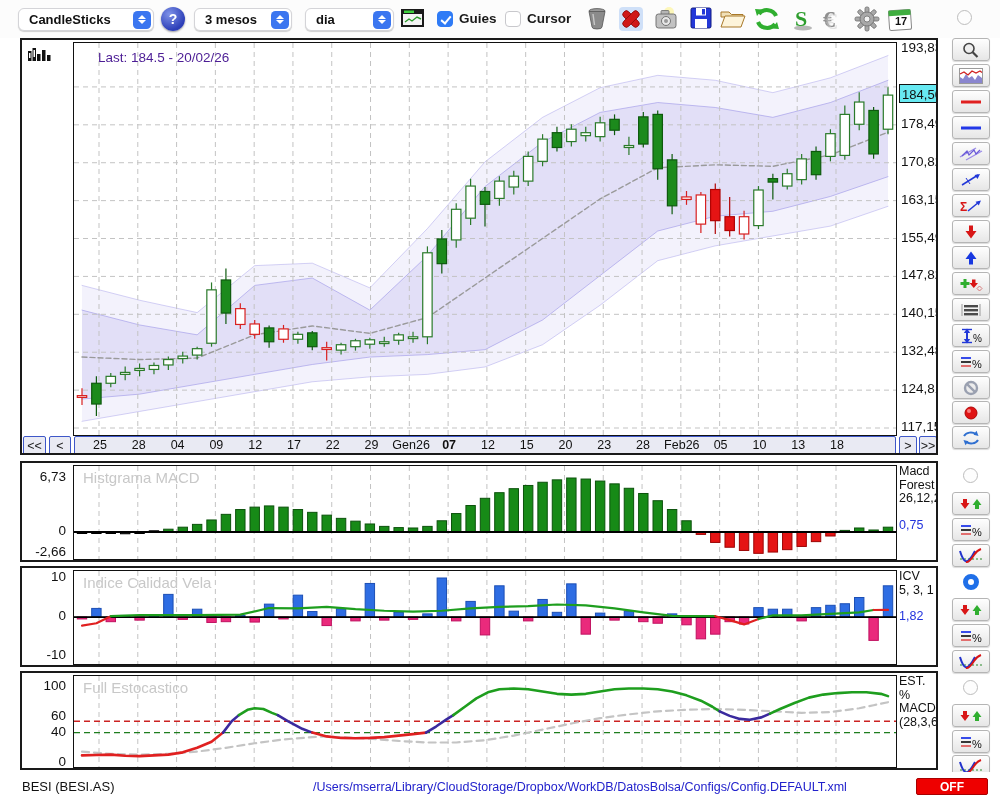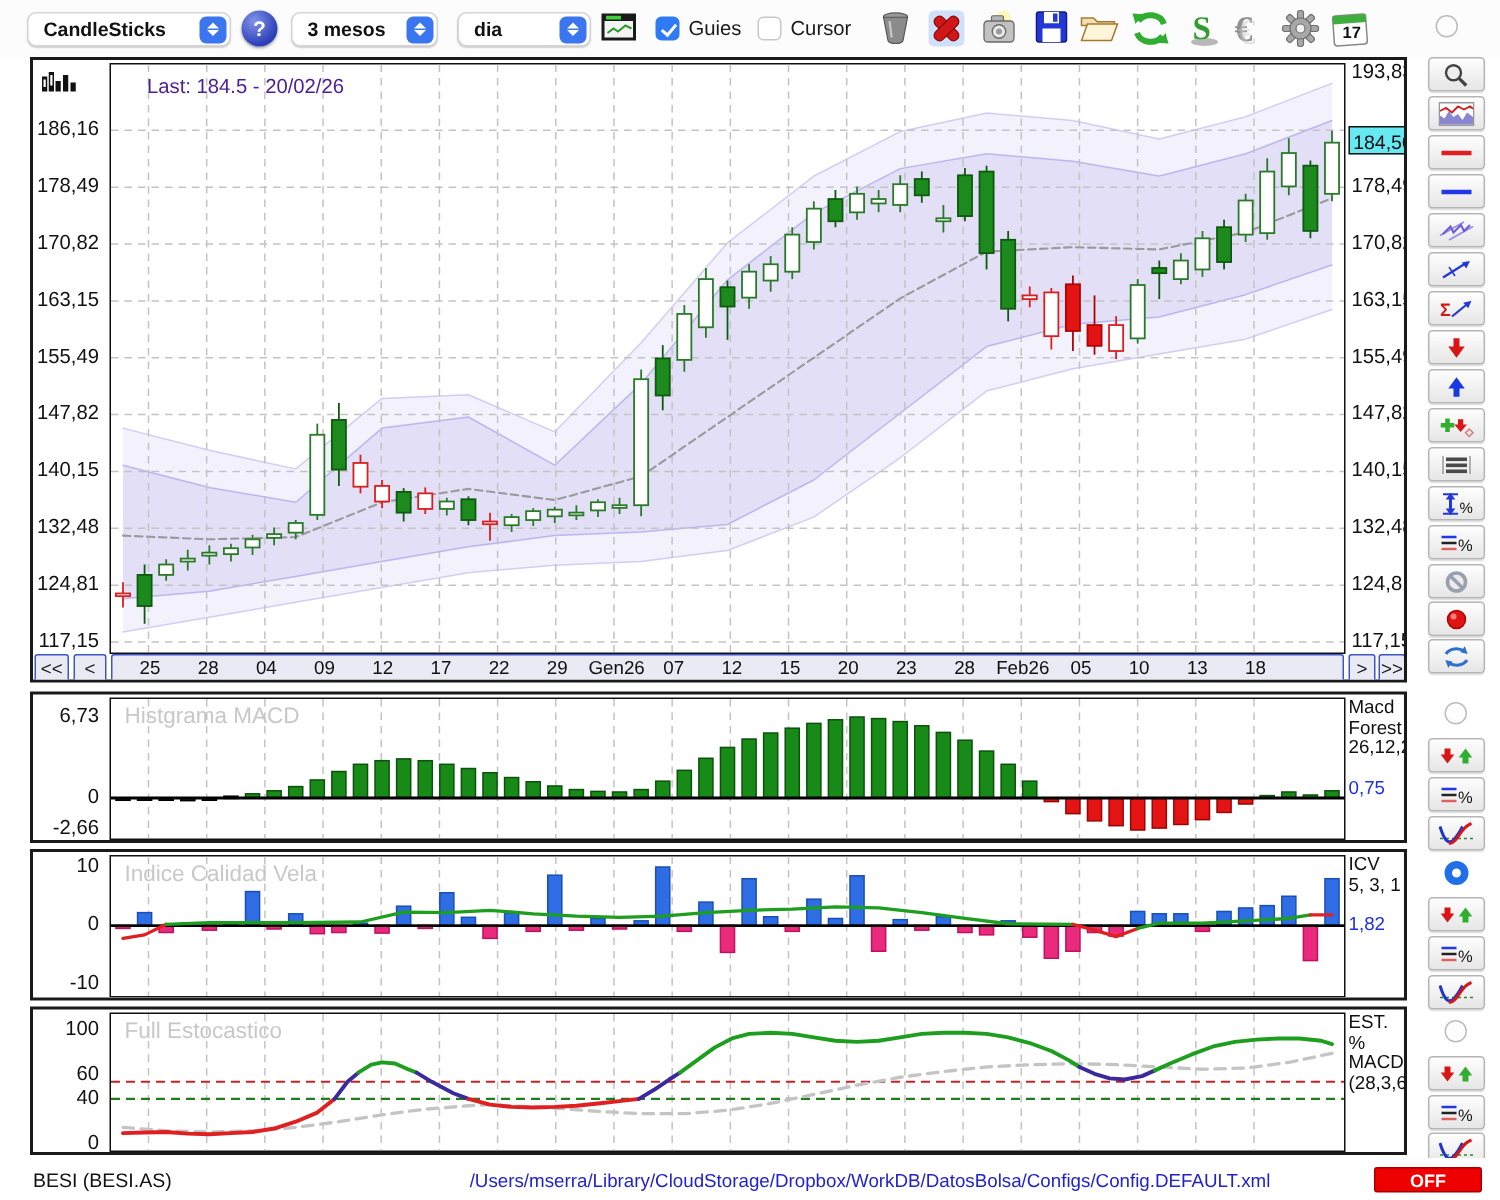--- a/index.html
+++ b/index.html
@@ -16,21 +16,21 @@
   .tri.up{border-bottom:4px solid #fff;}
   .tri.dn{border-top:4px solid #fff;}
   .help{position:absolute;top:7px;width:24px;height:24px;border-radius:50%;border:none;
         background:radial-gradient(circle at 35% 30%,#7f93e8,#2d3fb8 70%);color:#fff;font-weight:bold;
         font-size:14px;box-shadow:0 1px 2px rgba(0,0,0,.4);cursor:pointer;}
   .cb{position:absolute;top:11px;width:16px;height:16px;border-radius:4px;border:1px solid #c8c8cc;
       background:#fff;box-sizing:border-box;cursor:pointer;}
   .cb.on{background:#2f7bf6;border-color:#2f7bf6;}
   .cb.on:after{content:"";position:absolute;left:4.5px;top:1.5px;width:4px;height:8px;
       border:solid #fff;border-width:0 2px 2px 0;transform:rotate(40deg);}
-  .cblab{position:absolute;top:11px;font-size:13.5px;font-weight:normal;color:#1a1a1a;}
+  .cblab{position:absolute;top:11px;font-size:13.5px;font-weight:bold;color:#1a1a1a;}
   .tbi{position:absolute;top:6px;width:27px;height:27px;border:none;background:transparent;padding:0;cursor:pointer;}
   .radio{width:15px;height:15px;border-radius:50%;border:1.5px solid #bdbdbd;background:#fdfdfd;box-sizing:border-box;}
   .radio.on{border:5px solid #1f6fe8;background:#fff;width:16px;height:16px;}
   
   .box{position:absolute;left:20px;width:918px;border:2px solid #1a1a1a;background:#fff;
        box-sizing:border-box;overflow:hidden;}
   .plot{position:absolute;left:51px;top:2px;width:822px;height:392px;border:1px solid #111;
         background:#fff;box-sizing:content-box;}
   .plot svg{display:block;}
   .ylab{position:absolute;top:2px;height:392px;font-size:13.5px;}
@@ -198,32 +198,20 @@
         <rect x="1" y="4" width="3.5" height="10"></rect>
           <rect x="5.5" y="1" width="3.5" height="13"></rect>
         <rect x="10" y="7" width="3.5" height="7"></rect>
           <rect x="15" y="3" width="3.5" height="11"></rect>
         <rect x="20" y="8" width="3.5" height="6"></rect>
       </g>
       <rect x="2" y="6" width="1.5" height="5" fill="#fff"></rect>
         <rect x="6.5" y="3" width="1.5" height="7" fill="#fff"></rect>
     </svg>
   </div>
-  <div class="ylab" id="mc-left">
-      <div class="tick" style="top: 35.9099px;">186,16</div>
-      <div class="tick" style="top: 73.8198px;">178,49</div>
-      <div class="tick" style="top: 111.73px;">170,82</div>
-      <div class="tick" style="top: 149.64px;">163,15</div>
-      <div class="tick" style="top: 187.5px;">155,49</div>
-      <div class="tick" style="top: 225.41px;">147,82</div>
-      <div class="tick" style="top: 263.32px;">140,15</div>
-      <div class="tick" style="top: 301.23px;">132,48</div>
-      <div class="tick" style="top: 339.14px;">124,81</div>
-      <div class="tick" style="top: 377px;">117,15</div>
-    </div>
   <div class="plot">
     <svg id="mc-svg" width="822" height="392">
         <polygon points="8,242.4054512258738 65.57142857142857,257.2333072509129 123.14285714285714,269.5898539384455 180.71428571428572,222.63497652582163 238.28571428571428,220.16366718831512 295.85714285714283,244.87676056338032 353.42857142857144,185.56533646322382 411,118.83998435054778 468.57142857142856,74.35641627543042 526.1428571428571,44.70070422535217 583.7142857142857,32.34415753781957 641.2857142857142,37.286776212832606 698.8571428571429,49.64332290036521 756.4285714285714,34.81546687532609 814,12.573682837767405 814,163.32355242566516 756.4285714285714,183.0940271257173 698.8571428571429,192.97926447574338 641.2857142857142,202.86450182576948 583.7142857142857,217.69235785080858 526.1428571428571,262.175925925926 468.57142857142856,301.7168753260303 411,323.95865936358894 353.42857142857144,331.3725873761085 295.85714285714283,333.84389671361504 238.28571428571428,338.78651538862806 180.71428571428572,348.67175273865416 123.14285714285714,358.55699008868027 65.57142857142857,368.4422274387063 8,378.3274647887324" fill="rgba(140,132,228,0.10)" stroke="none"></polygon>
         <polygon points="8,267.118544600939 65.57142857142857,281.94640062597813 123.14285714285714,291.8316379760042 180.71428571428572,242.4054512258738 238.28571428571428,234.99152321335424 295.85714285714283,267.118544600939 353.42857142857144,212.74973917579555 411,143.55307772561298 468.57142857142856,99.06950965049562 526.1428571428571,69.41379760041738 583.7142857142857,59.528560250391294 641.2857142857142,64.47117892540433 698.8571428571429,74.35641627543042 756.4285714285714,59.528560250391294 814,37.286776212832606 814,133.6678403755869 756.4285714285714,153.43831507563905 698.8571428571429,168.26617110067818 641.2857142857142,173.20878977569123 583.7142857142857,188.03664580073035 526.1428571428571,232.5202138758477 468.57142857142856,277.00378195096505 411,306.6594940010433 353.42857142857144,311.6021126760564 295.85714285714283,314.0734220135629 238.28571428571428,321.4873500260824 180.71428571428572,331.3725873761085 123.14285714285714,341.25782472613463 65.57142857142857,351.1430620761607 8,356.0856807511737" fill="rgba(140,132,228,0.17)" stroke="none"></polygon>
         <polyline points="8,242.4054512258738 65.57142857142857,257.2333072509129 123.14285714285714,269.5898539384455 180.71428571428572,222.63497652582163 238.28571428571428,220.16366718831512 295.85714285714283,244.87676056338032 353.42857142857144,185.56533646322382 411,118.83998435054778 468.57142857142856,74.35641627543042 526.1428571428571,44.70070422535217 583.7142857142857,32.34415753781957 641.2857142857142,37.286776212832606 698.8571428571429,49.64332290036521 756.4285714285714,34.81546687532609 814,12.573682837767405" fill="none" stroke="rgba(150,142,230,0.40)" stroke-width="1" stroke-linecap="round" stroke-linejoin="round"></polyline>
         <polyline points="8,378.3274647887324 65.57142857142857,368.4422274387063 123.14285714285714,358.55699008868027 180.71428571428572,348.67175273865416 238.28571428571428,338.78651538862806 295.85714285714283,333.84389671361504 353.42857142857144,331.3725873761085 411,323.95865936358894 468.57142857142856,301.7168753260303 526.1428571428571,262.175925925926 583.7142857142857,217.69235785080858 641.2857142857142,202.86450182576948 698.8571428571429,192.97926447574338 756.4285714285714,183.0940271257173 814,163.32355242566516" fill="none" stroke="rgba(150,142,230,0.40)" stroke-width="1" stroke-linecap="round" stroke-linejoin="round"></polyline>
         <polyline points="8,267.118544600939 65.57142857142857,281.94640062597813 123.14285714285714,291.8316379760042 180.71428571428572,242.4054512258738 238.28571428571428,234.99152321335424 295.85714285714283,267.118544600939 353.42857142857144,212.74973917579555 411,143.55307772561298 468.57142857142856,99.06950965049562 526.1428571428571,69.41379760041738 583.7142857142857,59.528560250391294 641.2857142857142,64.47117892540433 698.8571428571429,74.35641627543042 756.4285714285714,59.528560250391294 814,37.286776212832606" fill="none" stroke="rgba(150,142,230,0.55)" stroke-width="1" stroke-linecap="round" stroke-linejoin="round"></polyline>
         <polyline points="8,356.0856807511737 65.57142857142857,351.1430620761607 123.14285714285714,341.25782472613463 180.71428571428572,331.3725873761085 238.28571428571428,321.4873500260824 295.85714285714283,314.0734220135629 353.42857142857144,311.6021126760564 411,306.6594940010433 468.57142857142856,277.00378195096505 526.1428571428571,232.5202138758477 583.7142857142857,188.03664580073035 641.2857142857142,173.20878977569123 698.8571428571429,168.26617110067818 756.4285714285714,153.43831507563905 814,133.6678403755869" fill="none" stroke="rgba(150,142,230,0.55)" stroke-width="1" stroke-linecap="round" stroke-linejoin="round"></polyline>
         <line x1="0" x2="822" y1="43.909885237350096" y2="43.909885237350096" stroke="#c3c3c3" stroke-width="1" stroke-dasharray="5 4"></line>
         <line x1="0" x2="822" y1="81.81977047470006" y2="81.81977047470006" stroke="#c3c3c3" stroke-width="1" stroke-dasharray="5 4"></line>
@@ -392,21 +380,21 @@
     <div class="navstrip" id="navstrip">
         <div class="ntick" style="top: 1px; left: 7px;">25</div>
         <div class="ntick" style="top: 1px; left: 45.7895px;">28</div>
         <div class="ntick" style="top: 1px; left: 84.5789px;">04</div>
         <div class="ntick" style="top: 1px; left: 123.368px;">09</div>
         <div class="ntick" style="top: 1px; left: 162.158px;">12</div>
         <div class="ntick" style="top: 1px; left: 200.947px;">17</div>
         <div class="ntick" style="top: 1px; left: 239.737px;">22</div>
         <div class="ntick" style="top: 1px; left: 278.526px;">29</div>
         <div class="ntick" style="top: 1px; left: 317.316px;">Gen26</div>
-        <div class="ntick" style="top: 1px; left: 356.105px;">07</div>
+        <div class="ntick" style="top: 1px; left: 356.105px; font-weight: bold;">07</div>
         <div class="ntick" style="top: 1px; left: 394.895px;">12</div>
         <div class="ntick" style="top: 1px; left: 433.684px;">15</div>
         <div class="ntick" style="top: 1px; left: 472.474px;">20</div>
         <div class="ntick" style="top: 1px; left: 511.263px;">23</div>
         <div class="ntick" style="top: 1px; left: 550.053px;">28</div>
         <div class="ntick" style="top: 1px; left: 588.842px;">Feb26</div>
         <div class="ntick" style="top: 1px; left: 627.632px;">05</div>
         <div class="ntick" style="top: 1px; left: 666.421px;">10</div>
         <div class="ntick" style="top: 1px; left: 705.211px;">13</div>
         <div class="ntick" style="top: 1px; left: 744px;">18</div>

